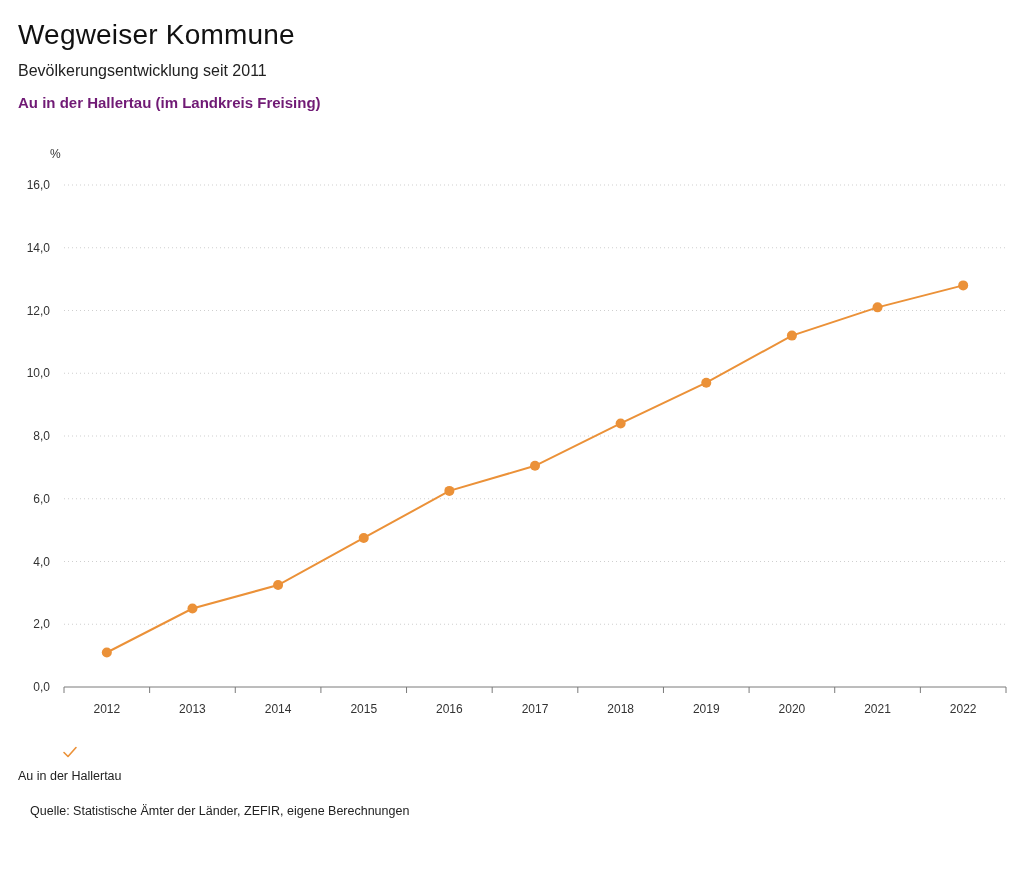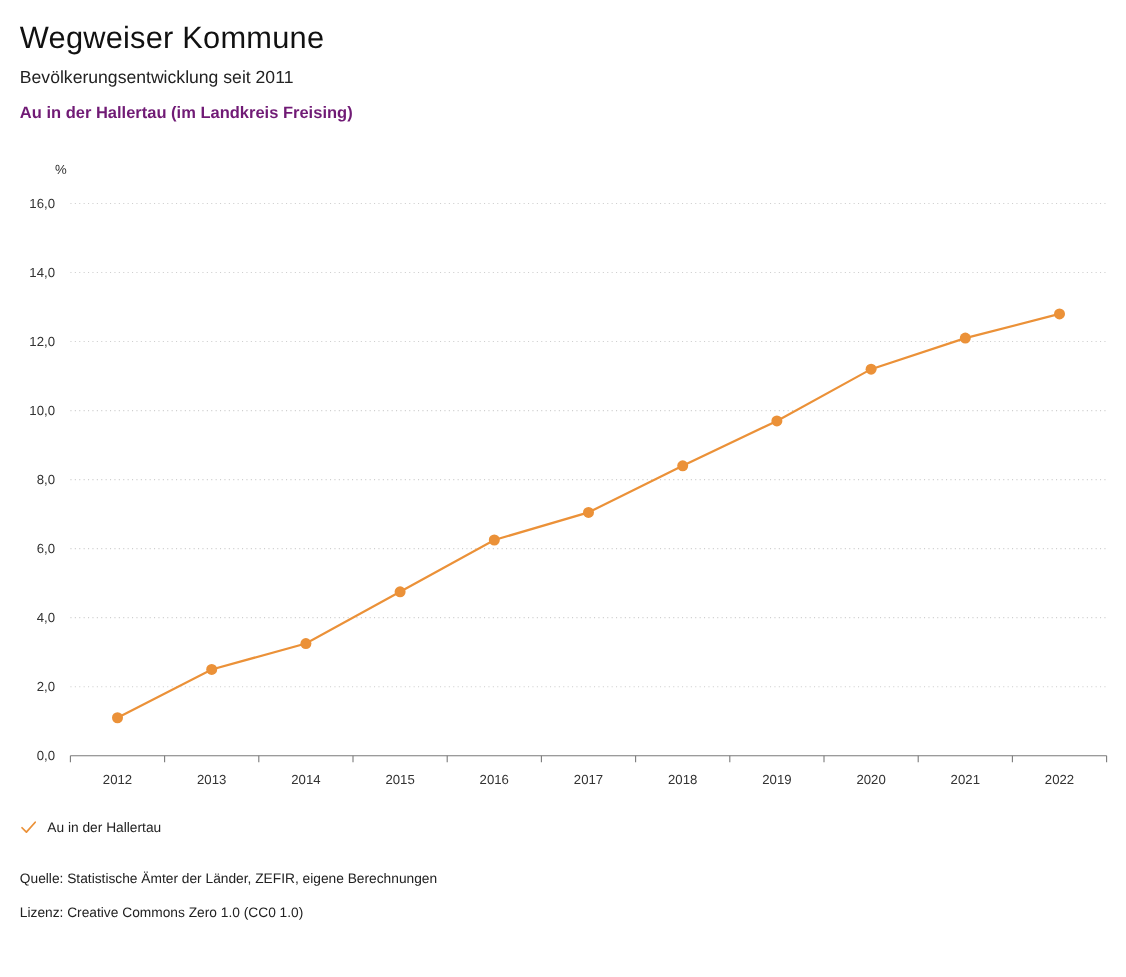--- a/index.html
+++ b/index.html
@@ -75,29 +75,30 @@
   .series-line { fill: none; stroke-width: 2; }
   .series-point { stroke: none; }
   
   #legend {
     position: absolute;
     left: 18px;
     top: 744px;
     display: flex;
     align-items: center;
     gap: 9px;
+    flex-direction: column;
   }
   #legend-check { width: 16px; height: 16px; display: block; }
   #legend-label { font-size: 12.5px; color: #222222; }
   #footer { position: absolute; left: 18px; top: 784px; width: 980px; }
   .footer-line {
     font-size: 12.5px;
     color: #222222;
     line-height: 31px;
-    margin: 0;
+    margin: 12px;
   }
 </style>
 </head>
 <body>
 
 <div id="page">
 
   <div id="header">
     <h1 id="chart-title">Wegweiser Kommune</h1>
     <h2 id="chart-subtitle">Bevölkerungsentwicklung seit 2011</h2>
@@ -167,16 +168,15 @@
     <span id="legend-check">
       <svg width="16" height="16" viewBox="0 0 16 16">
         <path d="M2 8.5 L6 12.5 L14 3.5" fill="none" stroke="#eb9138" stroke-width="1.6" stroke-linecap="round" stroke-linejoin="round"></path>
       </svg>
     </span>
     <span id="legend-label">Au in der Hallertau</span>
   </div>
 
   <div id="footer">
     <p class="footer-line">Quelle: Statistische Ämter der Länder, ZEFIR, eigene Berechnungen</p>
-    <p class="footer-line">Lizenz: Creative Commons Zero 1.0 (CC0 1.0)</p>
   </div>
 
 </div>
 
 </body></html>

